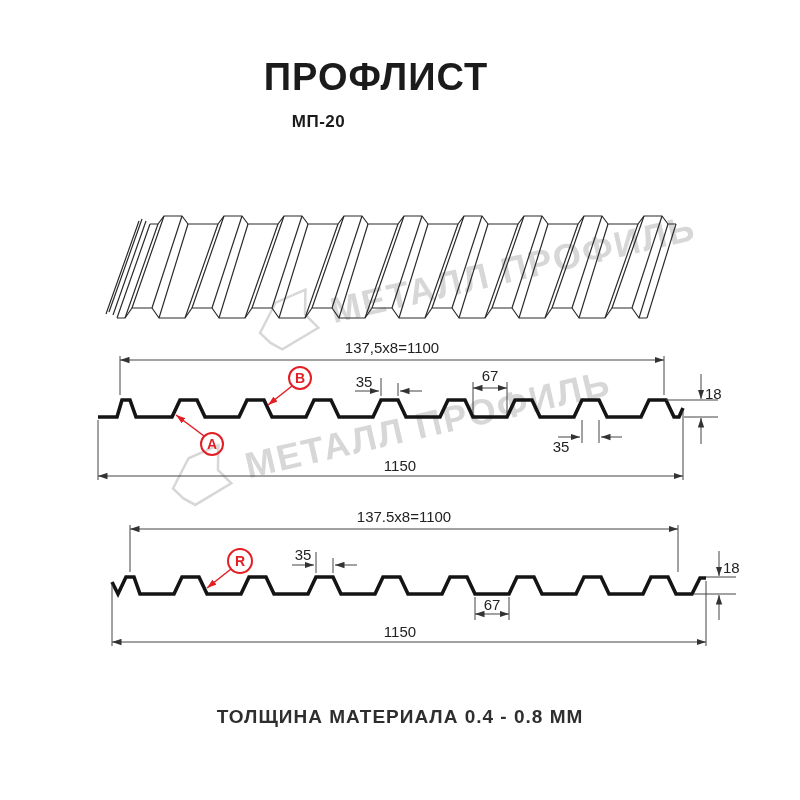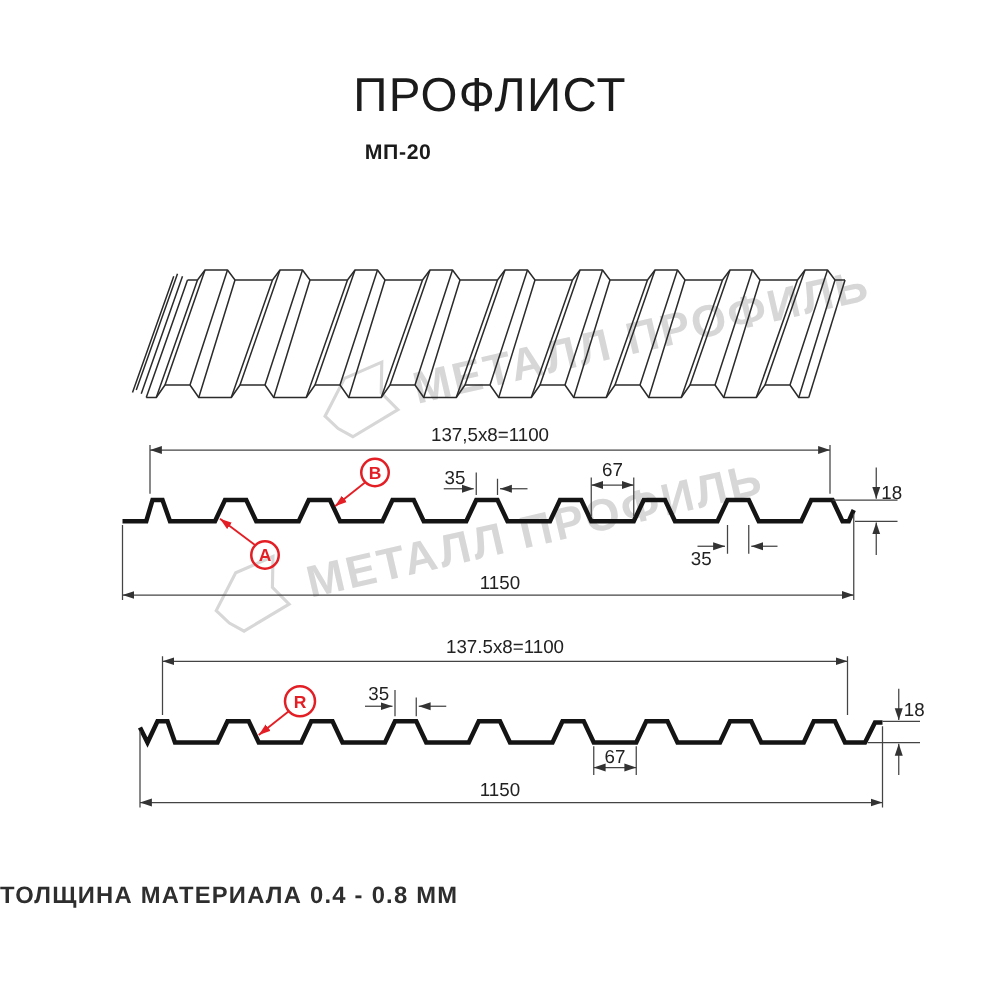--- a/index.html
+++ b/index.html
@@ -1,22 +1,22 @@
 <!DOCTYPE html>
 <html><head>
 <meta charset="utf-8">
 <style>
   html,body{margin:0;padding:0;background:#ffffff;}
   body{width:800px;height:800px;position:relative;overflow:hidden;
        font-family:"Liberation Sans", sans-serif;}
   .title{position:absolute;left:0;top:56px;width:752px;text-align:center;
-         font-size:38px;font-weight:normal;letter-spacing:1px;color:#1b1b1b;margin-left:16px;}
+         font-size:38px;font-weight:bold;letter-spacing:1px;color:#1b1b1b;}
   .subtitle{position:absolute;left:0;top:112px;width:637px;text-align:center;
          font-size:17px;font-weight:bold;letter-spacing:.5px;color:#1b1b1b;}
-  .footer{position:absolute;left:0;top:706px;width:800px;text-align:left;
+  .footer{position:absolute;left:0;top:706px;width:800px;text-align:center;
          font-size:19px;font-weight:bold;letter-spacing:1px;color:#2e2e2e;}
   .watermark{position:absolute;display:flex;align-items:center;gap:12px;
          transform:rotate(-13deg);transform-origin:left center;
          color:#d7d7d7;font-size:36px;font-weight:bold;letter-spacing:2px;
          white-space:nowrap;z-index:1;}
   .wm1{left:255px;top:300px;}
   .wm2{left:166px;top:456px;}
   svg.artwork{position:absolute;left:0;top:0;z-index:2;}
   .dimtxt{font-size:15px;fill:#222222;}
   .calltxt{font-size:14px;font-weight:bold;}

